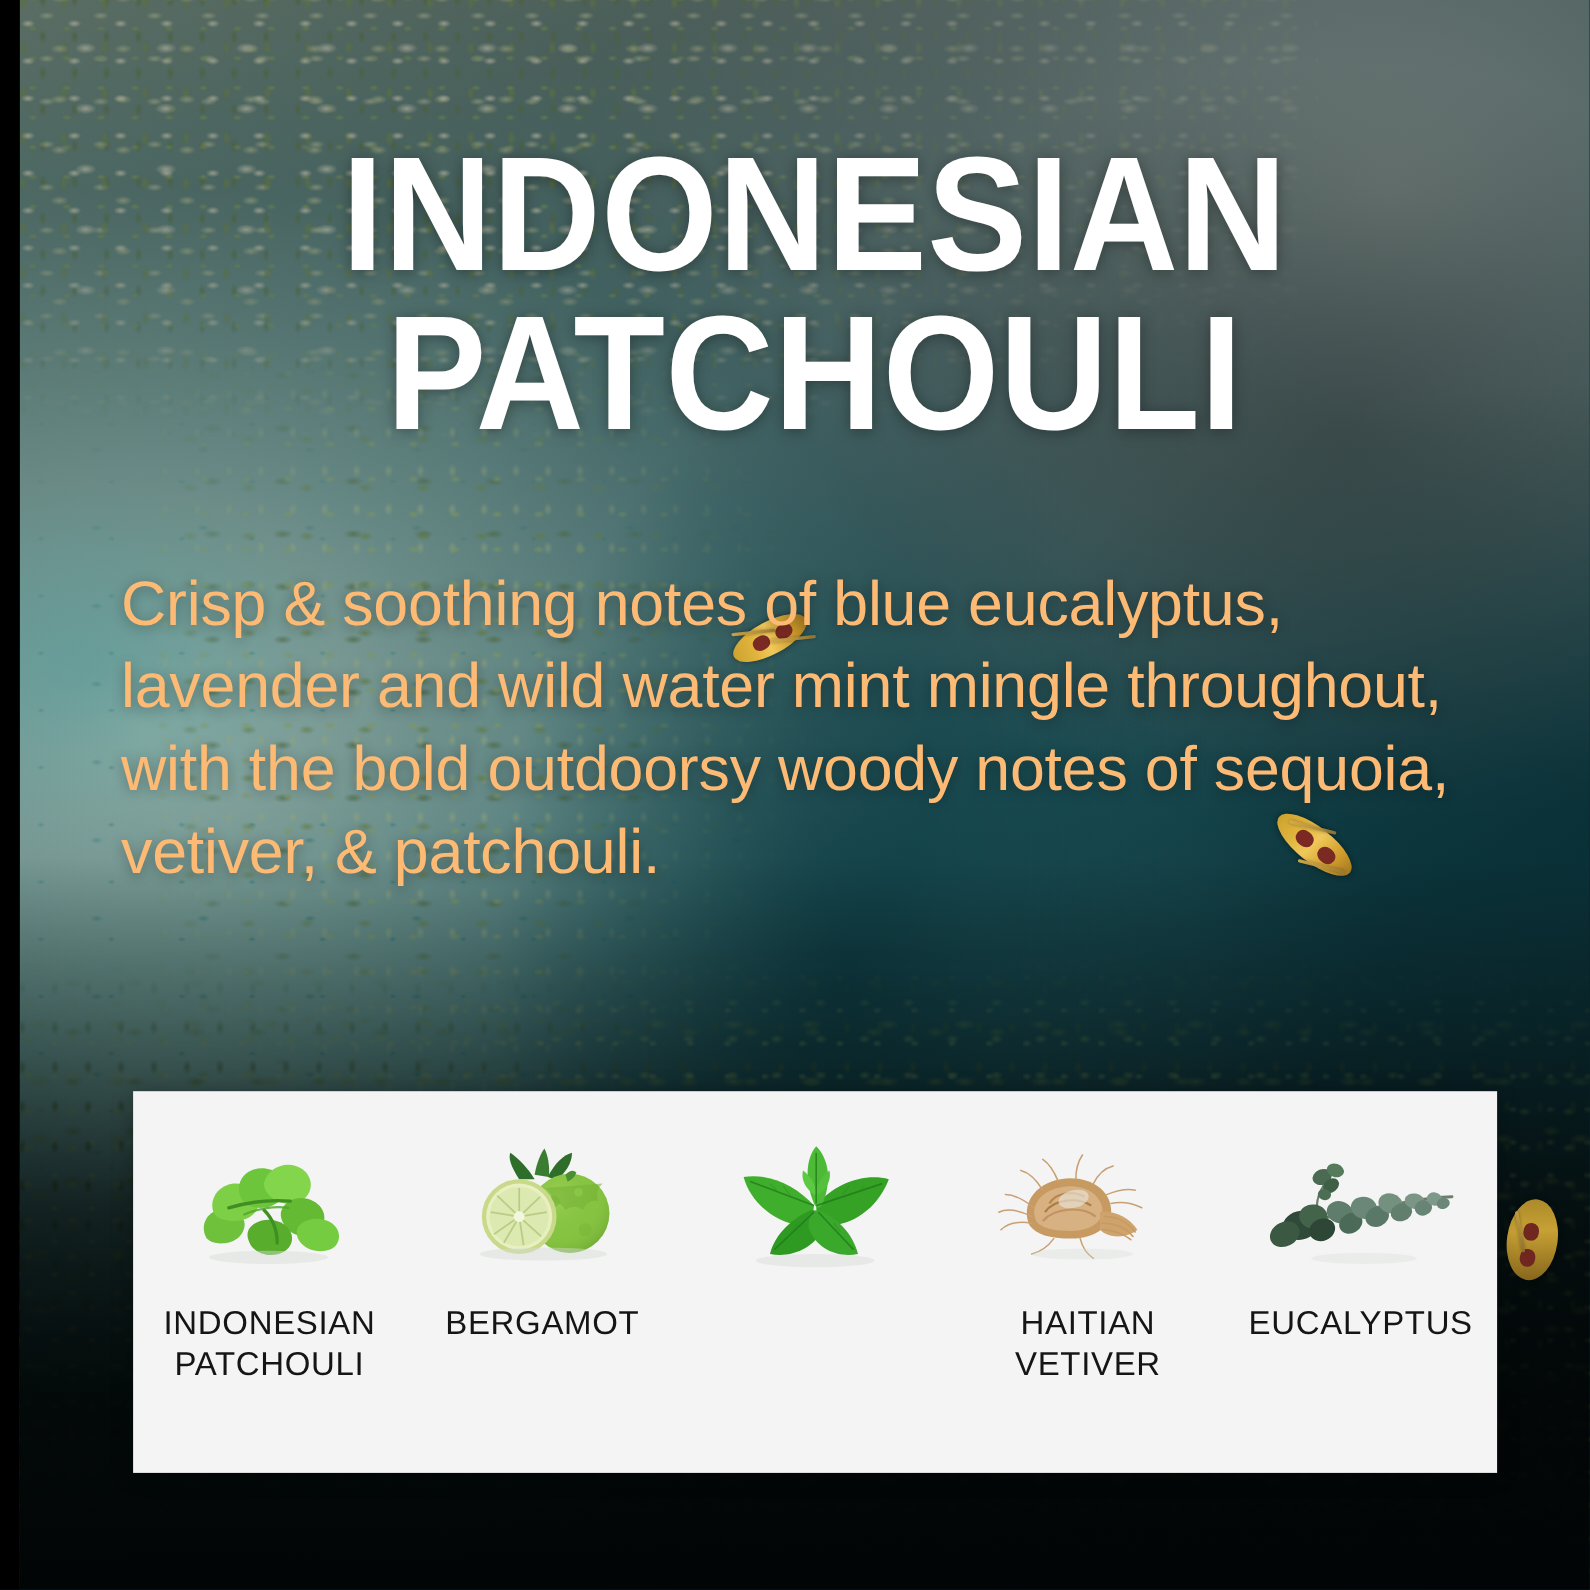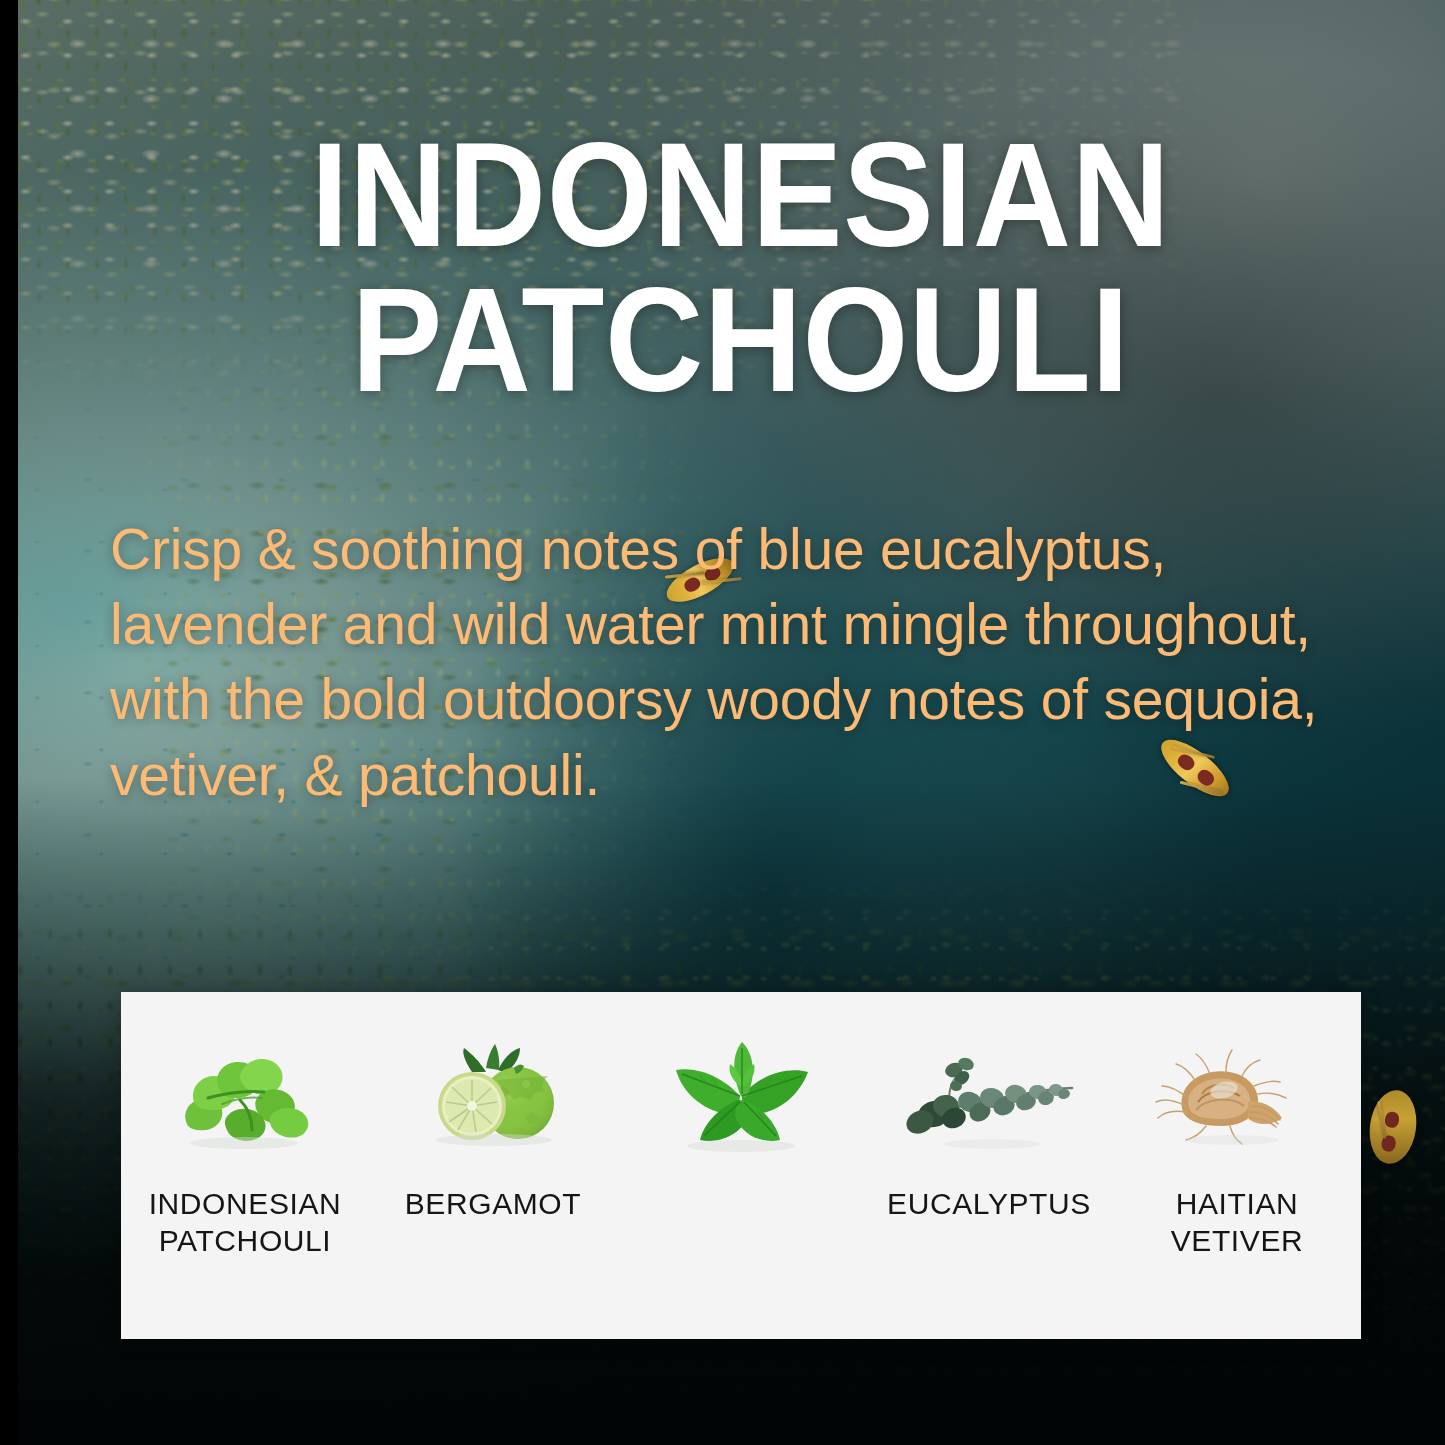--- a/index.html
+++ b/index.html
@@ -354,51 +354,20 @@
             <ellipse cx="93" cy="106" rx="54" ry="6" fill="#d8dcd6" opacity=".45"></ellipse>
           </g>
         </svg>
       </div>
     </div>
 
     <div class="ingredient">
       <div class="ing-art">
         <svg viewBox="0 0 186 118" aria-hidden="true">
           <g>
-            <path d="M22 76 C48 70 92 60 128 54 C150 50 166 48 176 48" stroke="#6d7f6c" stroke-width="2.6" fill="none" stroke-linecap="round"></path>
-            <path d="M56 70 C50 58 54 44 62 34" stroke="#6d7f6c" stroke-width="2" fill="none" stroke-linecap="round"></path>
-            <ellipse cx="58" cy="30" rx="9" ry="7" fill="#4a6b51" transform="rotate(-22 58 30)"></ellipse>
-            <ellipse cx="70" cy="24" rx="8" ry="6" fill="#557a5c" transform="rotate(18 70 24)"></ellipse>
-            <ellipse cx="66" cy="38" rx="8" ry="6" fill="#3f5f47" transform="rotate(-40 66 38)"></ellipse>
-            <ellipse cx="60" cy="46" rx="6" ry="5" fill="#4c6e54" transform="rotate(10 60 46)"></ellipse>
-            <ellipse cx="38" cy="74" rx="16" ry="13" fill="#2f4a38" transform="rotate(-14 38 74)"></ellipse>
-            <ellipse cx="24" cy="82" rx="14" ry="11" fill="#3a5842" transform="rotate(-26 24 82)"></ellipse>
-            <ellipse cx="50" cy="66" rx="13" ry="11" fill="#43634b" transform="rotate(8 50 66)"></ellipse>
-            <ellipse cx="58" cy="78" rx="12" ry="10" fill="#2d4636" transform="rotate(-22 58 78)"></ellipse>
-            <ellipse cx="74" cy="62" rx="12" ry="10" fill="#5f7d6b" transform="rotate(16 74 62)"></ellipse>
-            <ellipse cx="84" cy="72" rx="11" ry="9" fill="#4b6a58" transform="rotate(-30 84 72)"></ellipse>
-            <ellipse cx="96" cy="58" rx="12" ry="10" fill="#6a8778" transform="rotate(12 96 58)"></ellipse>
-            <ellipse cx="108" cy="66" rx="11" ry="9" fill="#5a7868" transform="rotate(-24 108 66)"></ellipse>
-            <ellipse cx="120" cy="54" rx="11" ry="9" fill="#74907f" transform="rotate(14 120 54)"></ellipse>
-            <ellipse cx="130" cy="62" rx="10" ry="8" fill="#627f6e" transform="rotate(-20 130 62)"></ellipse>
-            <ellipse cx="142" cy="52" rx="9" ry="7" fill="#7b9686" transform="rotate(10 142 52)"></ellipse>
-            <ellipse cx="150" cy="58" rx="8" ry="7" fill="#688475" transform="rotate(-18 150 58)"></ellipse>
-            <ellipse cx="160" cy="50" rx="7" ry="6" fill="#7e9889" transform="rotate(8 160 50)"></ellipse>
-            <ellipse cx="168" cy="54" rx="6" ry="5" fill="#6c8779" transform="rotate(-16 168 54)"></ellipse>
-            <ellipse cx="96" cy="104" rx="48" ry="5" fill="#d8dcd6" opacity=".35"></ellipse>
-          </g>
-        </svg>
-      </div>
-      <div class="ing-label">EUCALYPTUS</div>
-    </div>
-
-    <div class="ingredient">
-      <div class="ing-art">
-        <svg viewBox="0 0 186 118" aria-hidden="true">
-          <g>
             <path d="M40 74 C32 56 44 36 68 32 C92 28 112 40 114 58 C116 74 100 86 78 86 C58 86 46 82 40 74 Z" fill="#c79a62"></path>
             <path d="M46 70 C40 56 50 42 70 39 C88 36 104 45 106 58 C108 70 96 79 78 79 C62 79 51 77 46 70 Z" fill="#d8b182"></path>
             <path d="M58 54 C64 44 80 42 90 48" stroke="#b6854c" stroke-width="2" fill="none"></path>
             <path d="M54 62 C62 50 84 48 96 56" stroke="#ab7c45" stroke-width="2" fill="none"></path>
             <path d="M52 70 C62 58 88 56 100 66" stroke="#c19263" stroke-width="2" fill="none"></path>
             <ellipse cx="80" cy="50" rx="14" ry="8" fill="#e8e0d2" opacity=".7" transform="rotate(-14 80 50)"></ellipse>
             <path d="M104 62 C116 60 130 66 138 78 C128 86 112 86 104 78 Z" fill="#cfa36c"></path>
             <g stroke="#c79a62" stroke-width="1.4" fill="none" stroke-linecap="round">
               <path d="M108 66 C120 66 130 72 136 80"></path>
               <path d="M106 72 C118 72 128 77 134 84"></path>
@@ -418,14 +387,45 @@
               <path d="M86 86 C88 94 92 100 98 104"></path>
             </g>
             <ellipse cx="88" cy="100" rx="46" ry="5" fill="#d8dcd6" opacity=".35"></ellipse>
           </g>
         </svg>
       </div>
       <div class="ing-label">HAITIAN
 VETIVER</div>
     </div>
 
+    <div class="ingredient">
+      <div class="ing-art">
+        <svg viewBox="0 0 186 118" aria-hidden="true">
+          <g>
+            <path d="M22 76 C48 70 92 60 128 54 C150 50 166 48 176 48" stroke="#6d7f6c" stroke-width="2.6" fill="none" stroke-linecap="round"></path>
+            <path d="M56 70 C50 58 54 44 62 34" stroke="#6d7f6c" stroke-width="2" fill="none" stroke-linecap="round"></path>
+            <ellipse cx="58" cy="30" rx="9" ry="7" fill="#4a6b51" transform="rotate(-22 58 30)"></ellipse>
+            <ellipse cx="70" cy="24" rx="8" ry="6" fill="#557a5c" transform="rotate(18 70 24)"></ellipse>
+            <ellipse cx="66" cy="38" rx="8" ry="6" fill="#3f5f47" transform="rotate(-40 66 38)"></ellipse>
+            <ellipse cx="60" cy="46" rx="6" ry="5" fill="#4c6e54" transform="rotate(10 60 46)"></ellipse>
+            <ellipse cx="38" cy="74" rx="16" ry="13" fill="#2f4a38" transform="rotate(-14 38 74)"></ellipse>
+            <ellipse cx="24" cy="82" rx="14" ry="11" fill="#3a5842" transform="rotate(-26 24 82)"></ellipse>
+            <ellipse cx="50" cy="66" rx="13" ry="11" fill="#43634b" transform="rotate(8 50 66)"></ellipse>
+            <ellipse cx="58" cy="78" rx="12" ry="10" fill="#2d4636" transform="rotate(-22 58 78)"></ellipse>
+            <ellipse cx="74" cy="62" rx="12" ry="10" fill="#5f7d6b" transform="rotate(16 74 62)"></ellipse>
+            <ellipse cx="84" cy="72" rx="11" ry="9" fill="#4b6a58" transform="rotate(-30 84 72)"></ellipse>
+            <ellipse cx="96" cy="58" rx="12" ry="10" fill="#6a8778" transform="rotate(12 96 58)"></ellipse>
+            <ellipse cx="108" cy="66" rx="11" ry="9" fill="#5a7868" transform="rotate(-24 108 66)"></ellipse>
+            <ellipse cx="120" cy="54" rx="11" ry="9" fill="#74907f" transform="rotate(14 120 54)"></ellipse>
+            <ellipse cx="130" cy="62" rx="10" ry="8" fill="#627f6e" transform="rotate(-20 130 62)"></ellipse>
+            <ellipse cx="142" cy="52" rx="9" ry="7" fill="#7b9686" transform="rotate(10 142 52)"></ellipse>
+            <ellipse cx="150" cy="58" rx="8" ry="7" fill="#688475" transform="rotate(-18 150 58)"></ellipse>
+            <ellipse cx="160" cy="50" rx="7" ry="6" fill="#7e9889" transform="rotate(8 160 50)"></ellipse>
+            <ellipse cx="168" cy="54" rx="6" ry="5" fill="#6c8779" transform="rotate(-16 168 54)"></ellipse>
+            <ellipse cx="96" cy="104" rx="48" ry="5" fill="#d8dcd6" opacity=".35"></ellipse>
+          </g>
+        </svg>
+      </div>
+      <div class="ing-label">EUCALYPTUS</div>
+    </div>
+
   </div>
 </div>
 
 </body></html>

